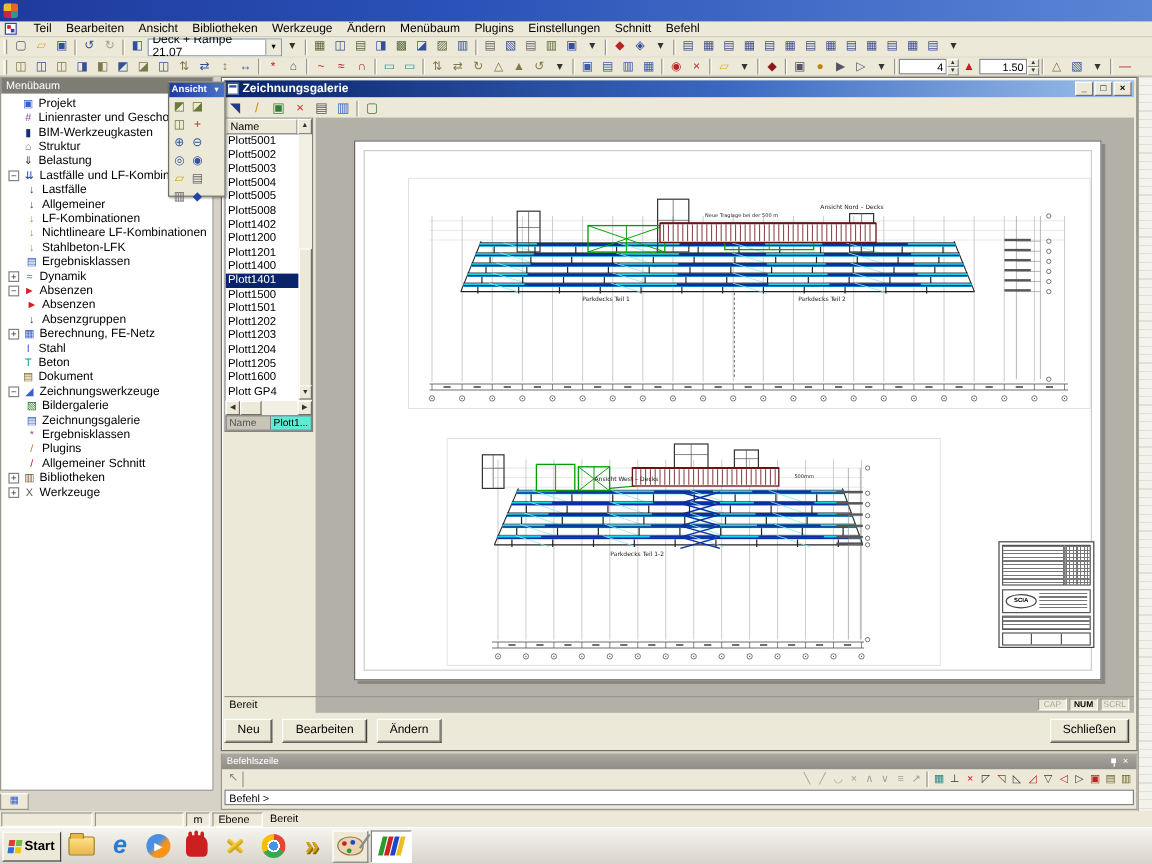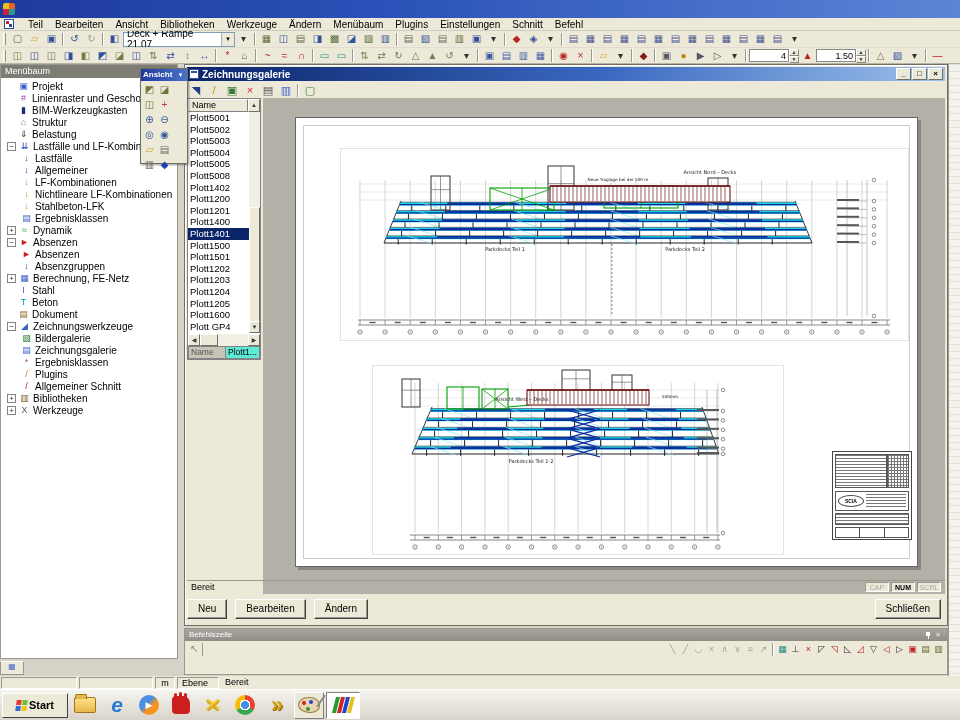--- a/index.html
+++ b/index.html
@@ -150,21 +150,21 @@
     background-image:repeating-linear-gradient(#e2dfd4 0 1px, transparent 1px 7px); }
 
   
   #statusbar { left:0; top:676px; width:960px; height:13px; background:#ece9d8; display:flex; font-size:9px; }
   .status-cell { border:1px solid #9a978c; border-bottom-color:#fff; border-right-color:#fff; margin:1px 1px 0 1px;
     padding:0 4px; line-height:10px; }
 
   
   #taskbar { left:0; top:689px; width:960px; height:31px; background:linear-gradient(#f6f4ef,#d8d4cb);
     border-top:1px solid #fff; display:flex; align-items:center; }
-  #start-btn { width:66px; height:25px; margin-left:2px; background:#ece9d8; border:1px solid #fff;
+  #start-btn { width:49px; height:25px; margin-left:2px; background:#ece9d8; border:1px solid #fff;
     border-right-color:#404040; border-bottom-color:#404040; display:flex; align-items:center; justify-content:center;
     font-weight:bold; font-size:11px; gap:2px; }
   #start-flag { width:11px; height:11px; display:grid; grid-template-columns:5px 5px; grid-template-rows:5px 5px; gap:1px; transform:skewX(-8deg); }
   #start-flag i { display:block; } 
   .ql { width:30px; height:27px; display:flex; align-items:center; justify-content:center; margin-left:2px; }
   .ql.raised { background:#ece9d8; border:1px solid #fff; border-right-color:#808080; border-bottom-color:#808080; }
   .ql.active { background:#fff; border:1px solid #808080; border-right-color:#fff; border-bottom-color:#fff; width:34px; }
   
   .ico-folder { width:22px; height:16px; background:linear-gradient(#ffe28a,#e8b64a); border:1px solid #a07818; border-radius:2px; position:relative; }
   .ico-folder:before { content:""; position:absolute; left:0; top:-4px; width:10px; height:4px; background:#e8b64a; border:1px solid #a07818; border-bottom:none; border-radius:2px 2px 0 0; }
@@ -1183,20 +1183,21 @@
           <div class="tbi" style="color: rgb(51, 51, 51);">◺</div>
           <div class="tbi" style="color: rgb(187, 34, 34);">◿</div>
           <div class="tbi" style="color: rgb(51, 51, 51);">▽</div>
           <div class="tbi" style="color: rgb(187, 34, 34);">◁</div>
           <div class="tbi" style="color: rgb(51, 51, 51);">▷</div>
           <div class="tbi" style="color: rgb(187, 34, 34);">▣</div>
           <div class="tbi" style="color: rgb(106, 106, 42);">▤</div>
           <div class="tbi" style="color: rgb(106, 106, 42);">▥</div>
         </div>
     </div>
+    <div id="cmd-input">Befehl &gt;</div>
   </div>
 
   <div id="right-strip" class="abs"></div>
 
   <div id="statusbar" class="abs">
     <div class="status-cell" style="width:76px;"></div>
     <div class="status-cell" style="width:74px;"></div>
     <div class="status-cell" style="width:20px; text-align:center;">m</div>
     <div class="status-cell" style="width:42px;">Ebene XY</div>
     <div class="status-cell" style="flex:1; border:none;">Bereit</div>

